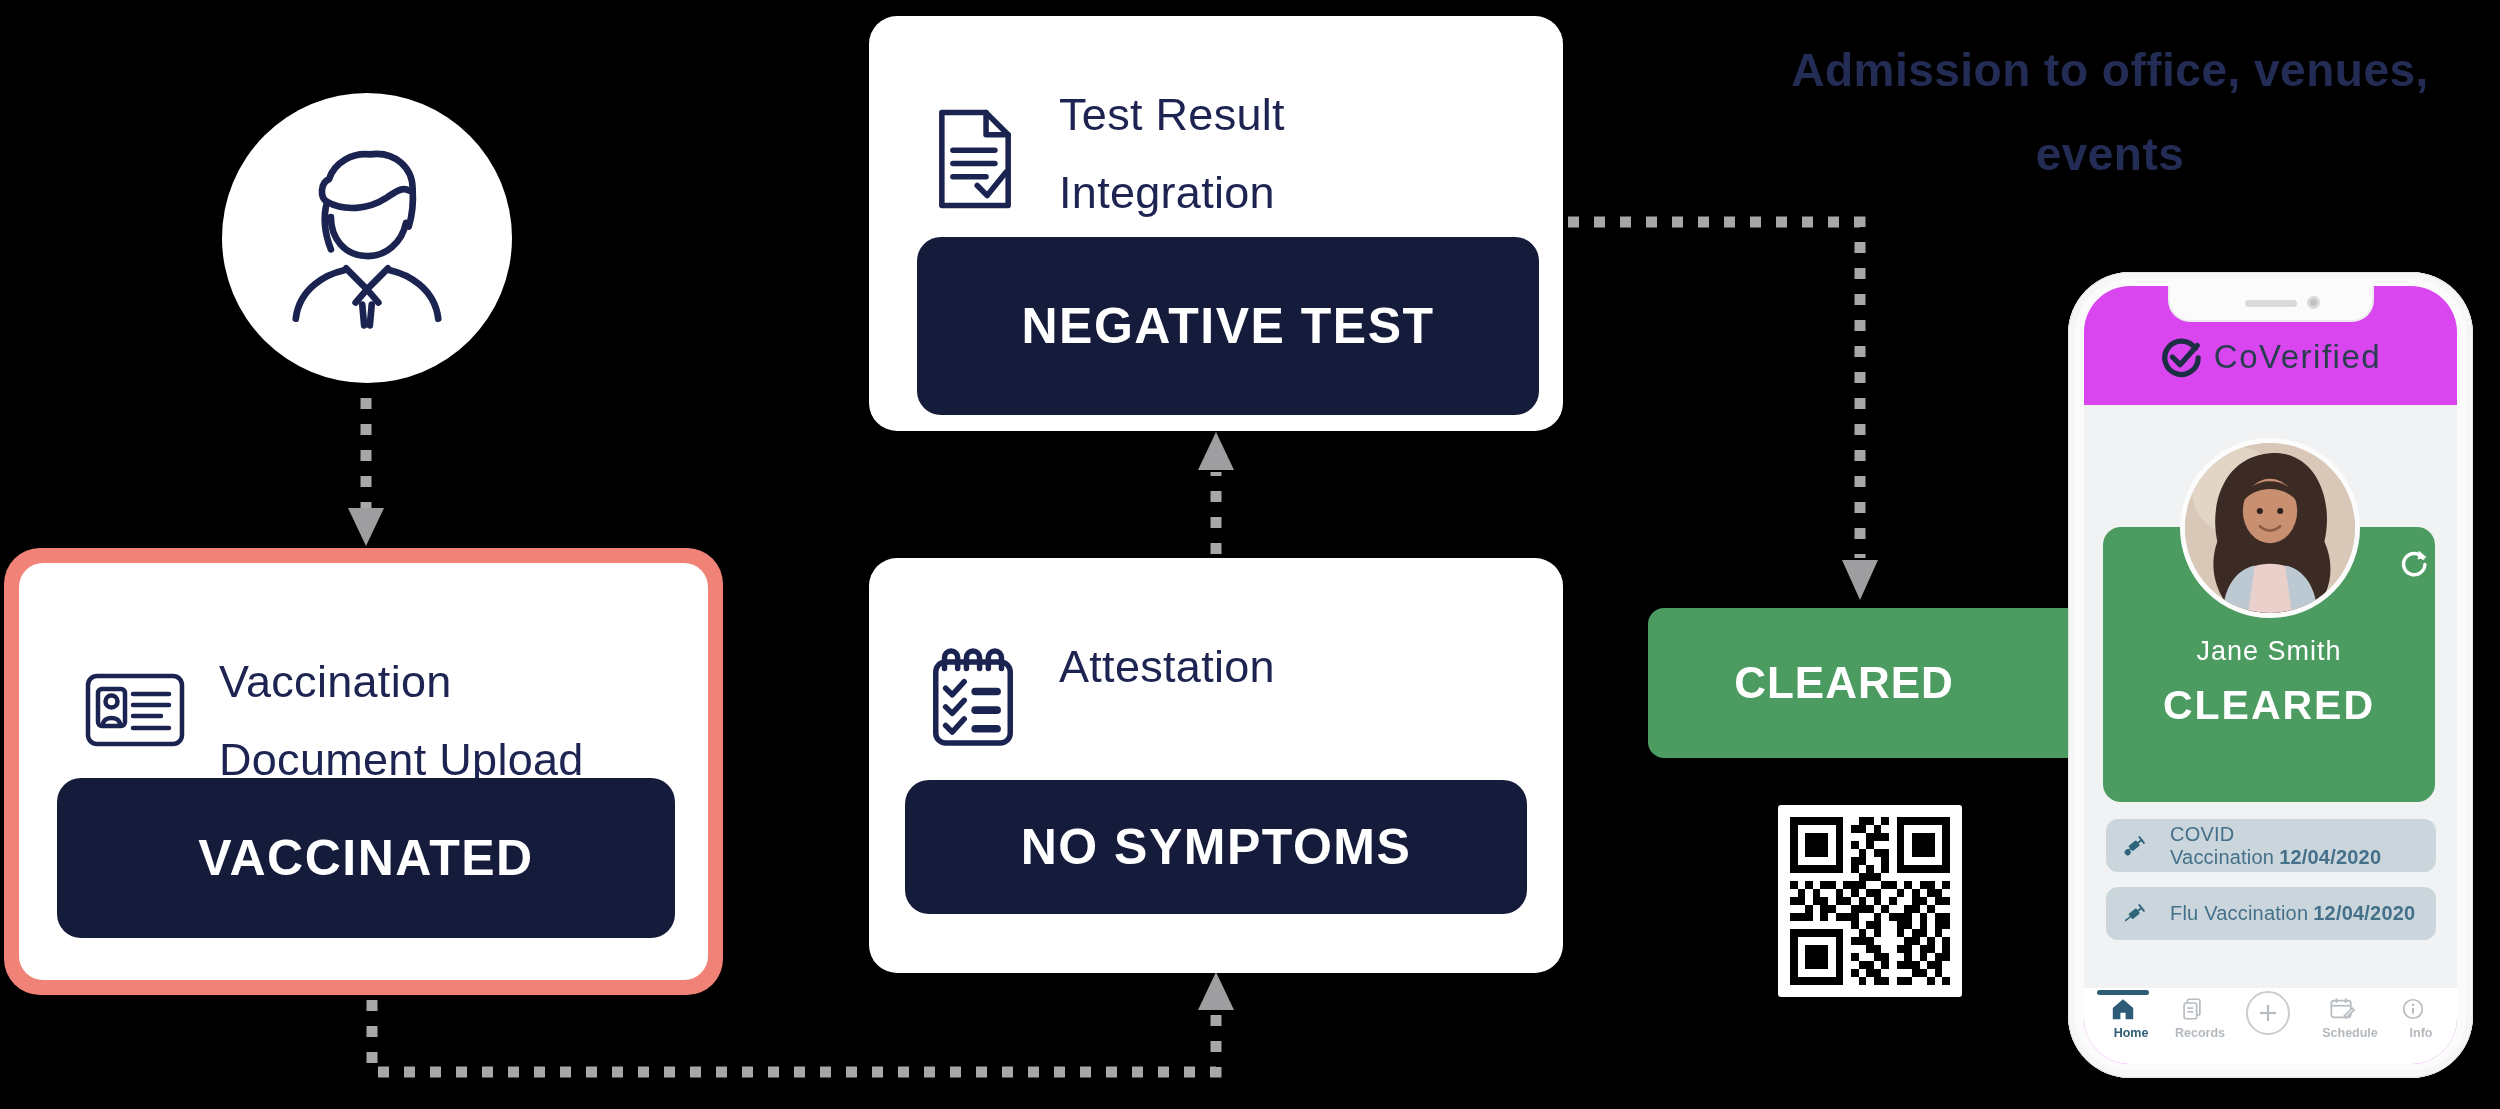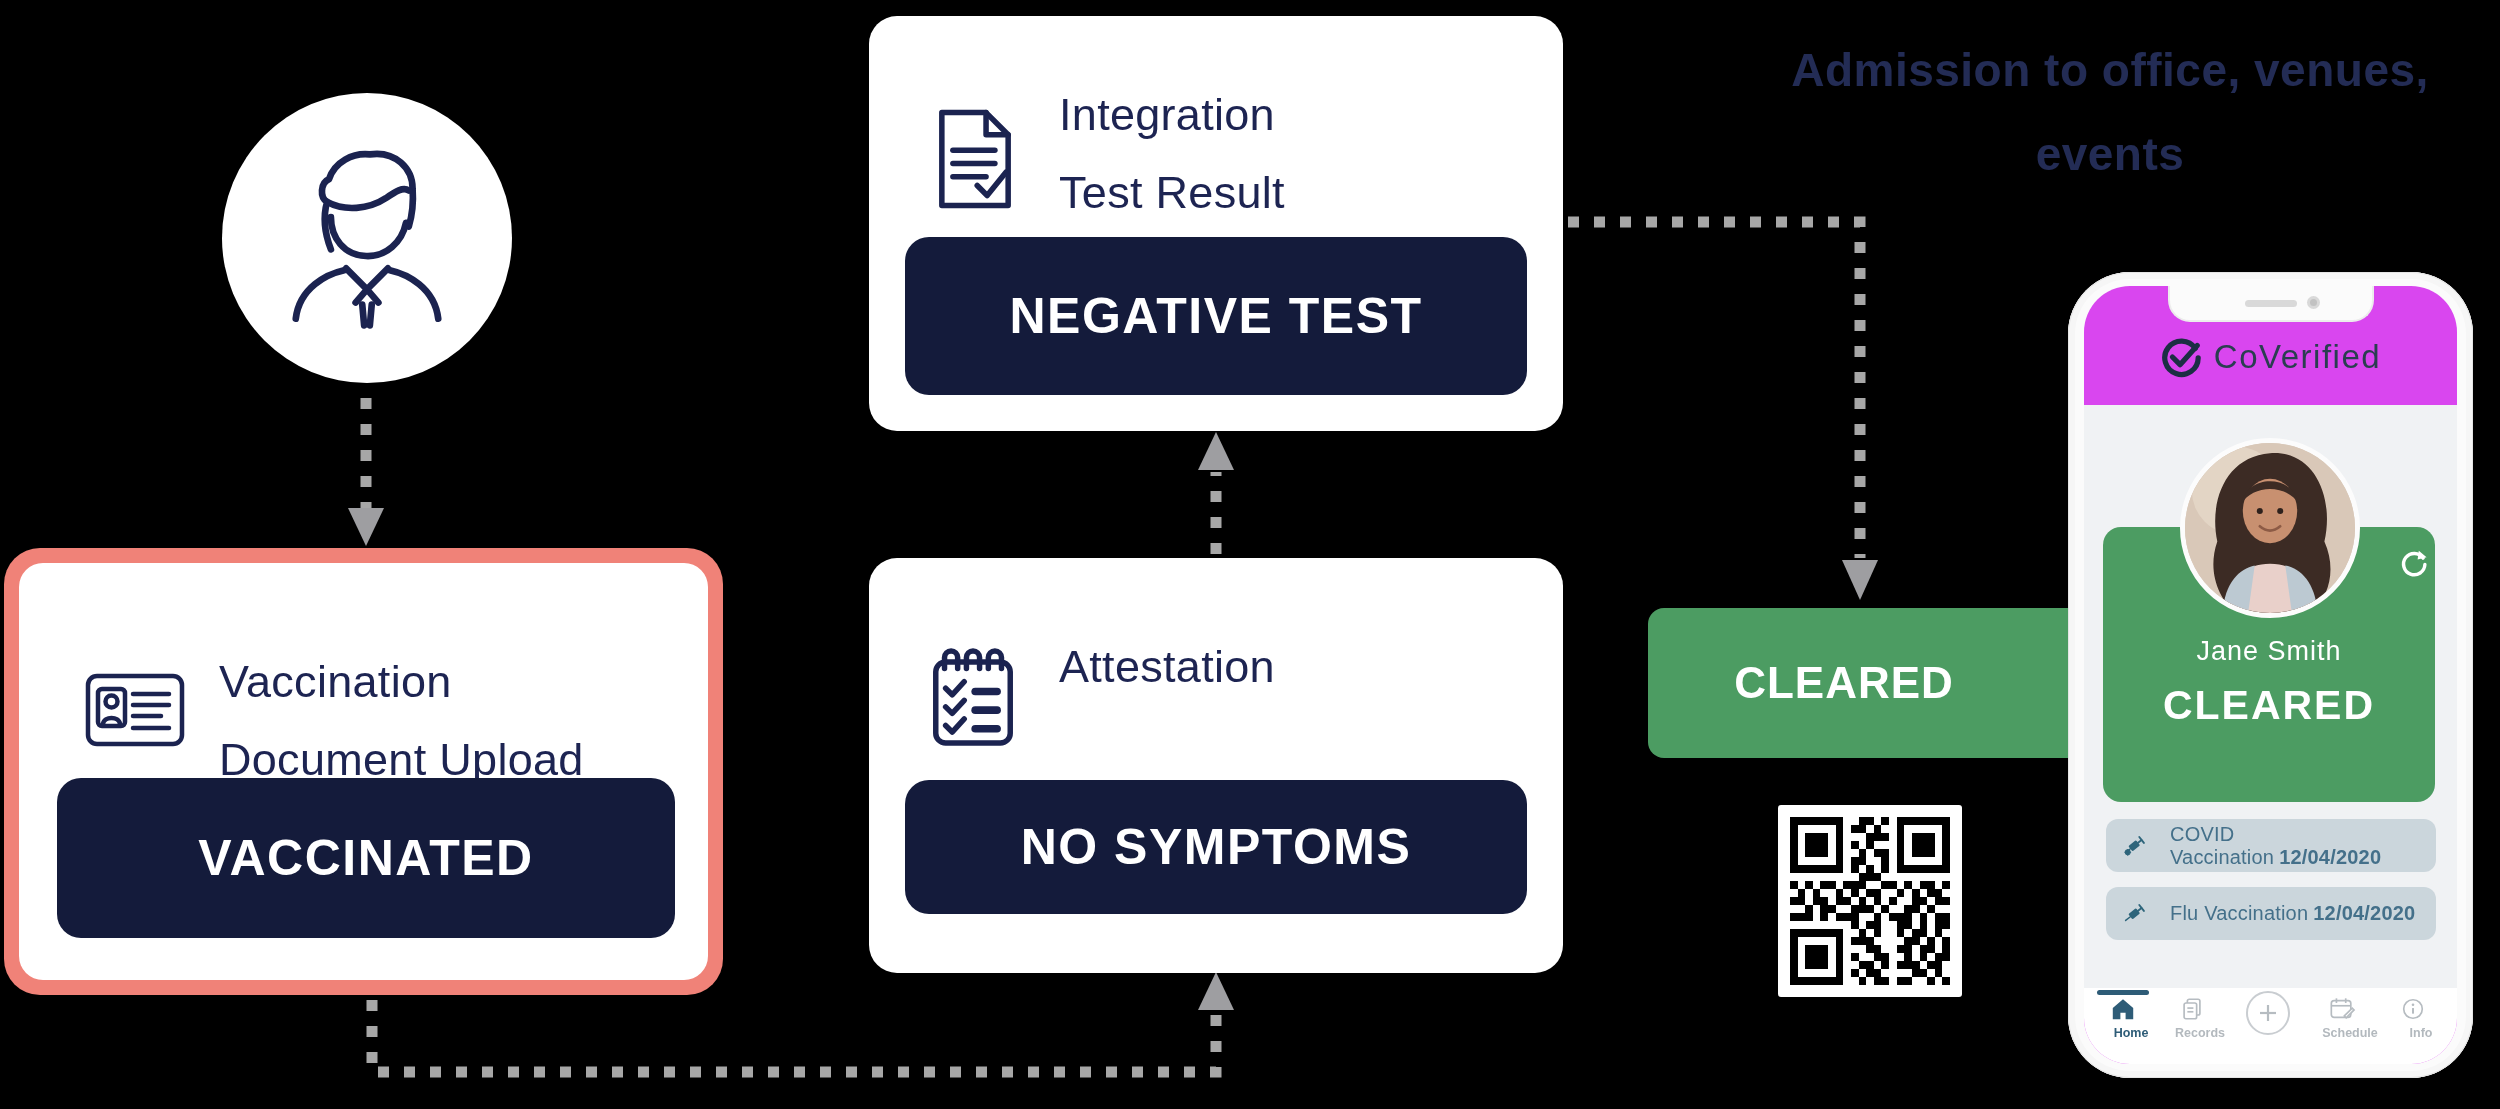--- a/index.html
+++ b/index.html
@@ -136,24 +136,24 @@
   <div class="abs flow-card card-test">
     <svg style="position:absolute;left:64px;top:92px" width="84" height="102" viewBox="0 0 76 92" fill="none" stroke="#1B2350" stroke-width="5" stroke-linecap="round" stroke-linejoin="round">
       <path d="M8,4 H48 L68,24 V88 H8 Z"></path>
       <path d="M48,4 V24 H68"></path>
       <line x1="18" y1="38" x2="56" y2="38"></line>
       <line x1="18" y1="50" x2="56" y2="50"></line>
       <line x1="18" y1="62" x2="48" y2="62"></line>
       <path d="M40,70 L49,79 L66,58"></path>
     </svg>
     <div class="card-title" style="left:190px;top:60px">
+      <div>Test Result</div>
       <div>Integration</div>
-      <div>Test Result</div>
     </div>
-    <div class="status-btn" style="left:36px;top:221px;width:622px;height:158px">NEGATIVE TEST</div>
+    <div class="status-btn" style="left:48px;top:221px;width:622px;height:178px">NEGATIVE TEST</div>
   </div>
 
   <div class="abs flow-card card-symptom">
     <svg style="position:absolute;left:58px;top:86px" width="92" height="106" viewBox="0 0 84 96" fill="none" stroke="#1B2350" stroke-width="5" stroke-linecap="round" stroke-linejoin="round">
       <rect x="8" y="16" width="68" height="74" rx="9"></rect>
       <path d="M16,22 V12 a6,6 0 0 1 12,0 V22"></path>
       <path d="M36,22 V12 a6,6 0 0 1 12,0 V22"></path>
       <path d="M56,22 V12 a6,6 0 0 1 12,0 V22"></path>
       <path d="M17,40 l6,6 l11,-12"></path>
         <line x1="44" y1="43" x2="64" y2="43" stroke-width="7"></line>

